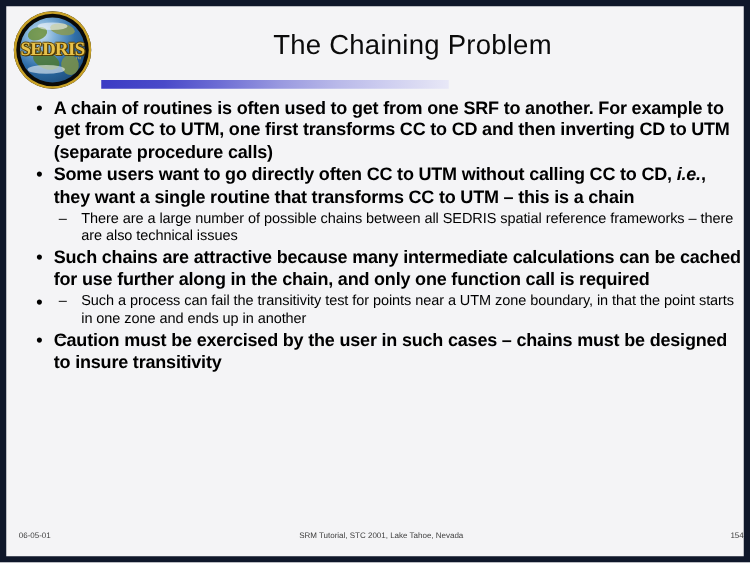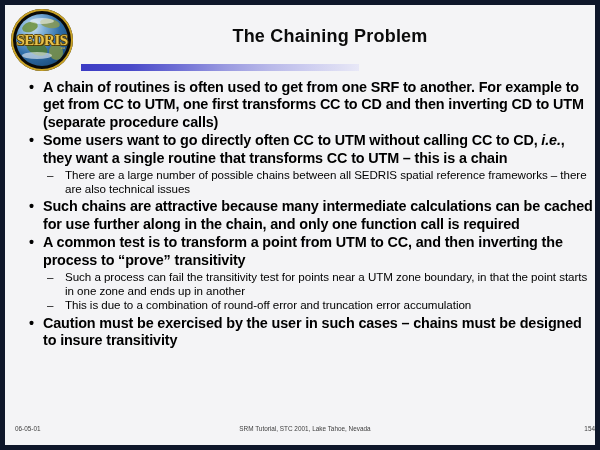--- a/index.html
+++ b/index.html
@@ -96,22 +96,22 @@
     color: #e8c24a;
   }
 
   
   #title {
     position: absolute;
     left: 90px;
     top: 16px;
     width: 470px;
     text-align: center;
-    font-size: 18px;
-    font-weight: bold;
+    font-size: 22px;
+    font-weight: normal;
     line-height: 30px;
     letter-spacing: 0.2px;
     color: #0b0b0b;
     white-space: nowrap;
   }
 
   
   #rule {
     position: absolute;
     left: 76px;
@@ -260,29 +260,27 @@
         </ul>
       </li>
 
       <li>
         <span class="b1">•</span>
         <span>Such chains are attractive because many intermediate calculations can be cached for use further along in the chain, and only one function call is required</span>
       </li>
 
       <li>
         <span class="b1">•</span>
-        <span>A common test is to transform a point from UTM to CC, and then inverting the process to “prove” transitivity</span>
         <ul class="lvl2">
           <li>
             <span class="b2">–</span>
             <span>Such a process can fail the transitivity test for points near a UTM zone boundary, in that the point starts in one zone and ends up in another</span>
           </li>
           <li>
             <span class="b2">–</span>
-            <span>This is due to a combination of round-off error and truncation error accumulation</span>
           </li>
         </ul>
       </li>
 
       <li>
         <span class="b1">•</span>
         <span>Caution must be exercised by the user in such cases  –  chains must be designed to insure transitivity</span>
       </li>
 
     </ul>

